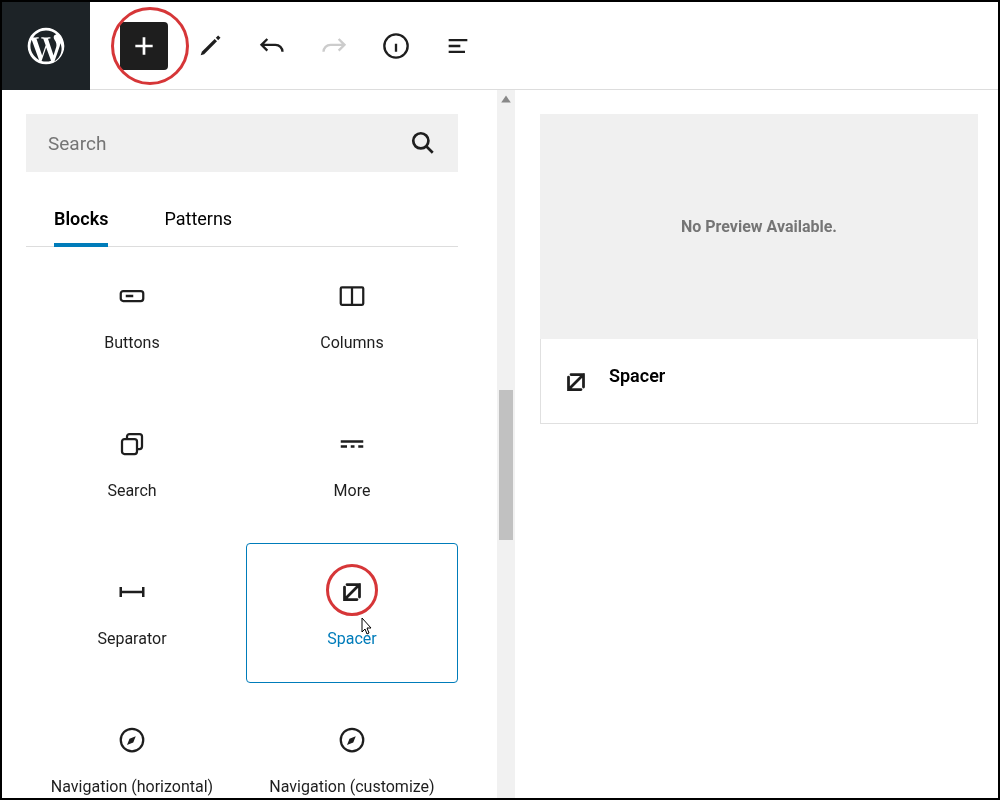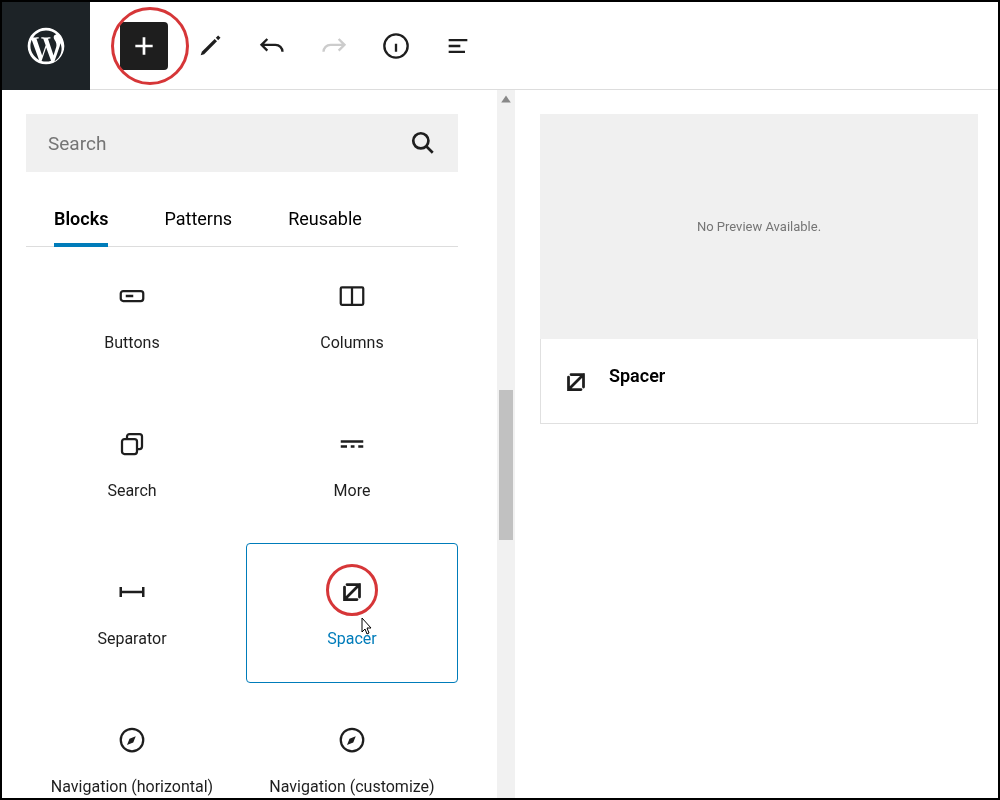--- a/index.html
+++ b/index.html
@@ -28,21 +28,21 @@
 .block.sel .blabel { color:#007cba; }
 .bicon { width:30px; height:30px; margin-bottom:22px; display:flex; align-items:center; justify-content:center; }
 .bicon svg { width:30px; height:30px; }
 .blabel { font-size:16px; color:#1e1e1e; text-align:center; line-height:1.3; }
 .ring2 { position:absolute; width:52px; height:52px; border:3px solid #d63638; border-radius:50%; top:20px; pointer-events:none; }
 .cursor { position:absolute; top:72px; left:108px; font-size:20px; pointer-events:none; }
 .scrolltrack { position:absolute; left:495px; top:88px; width:18px; height:calc(100% - 88px); background:#f1f1f1; }
 .scrollthumb { position:absolute; left:2px; top:300px; width:14px; height:150px; background:#c1c1c1; }
 .scrollarrow { position:absolute; left:3px; width:12px; height:12px; }
 .preview { flex:1; padding:24px 20px; margin-left:38px; }
-.placeholder { height:225px; background:#f0f0f0; display:flex; align-items:center; justify-content:center; color:#757575; font-size:13px; }
+.placeholder { height:225px; background:#f0f0f0; display:flex; align-items:center; justify-content:center; color:#757575; font-size:16px;font-weight:bold; }
 .desc-card { border:1px solid #e0e0e0; padding:26px 20px; display:flex; gap:18px; border-top:none; }
 .desc-icon { width:30px; height:30px; flex-shrink:0; margin-top:2px; }
 .desc-title { font-weight:600; font-size:18px; margin-bottom:10px; }
 .desc-text { font-size:18px; color:#333; line-height:1.5; }
 </style>
 </head>
 <body>
 
 <div class="toolbar">
   <div class="wp-logo">
@@ -92,21 +92,20 @@
     <div class="search-box">
       <input class="search-input" placeholder="Search" style="">
       <svg class="search-ic" viewBox="0 0 24 24">
           <circle cx="10" cy="10" r="7" stroke="#1e1e1e" stroke-width="2.5" fill="none"></circle>
           <path d="M15 15l6 6" stroke="#1e1e1e" stroke-width="2.5"></path>
         </svg>
     </div>
     <div class="tabs">
       <div class="tab active">Blocks</div>
       <div class="tab">Patterns</div>
-      <div class="tab">Reusable</div>
     </div>
     <div class="grid">
 
       <div class="block">
         <div class="bicon">
             <svg viewBox="0 0 24 24">
               <rect x="3" y="8" width="18" height="8" rx="2" stroke="#1e1e1e" stroke-width="1.8" fill="none"></rect>
               <rect x="7" y="11" width="6" height="2" fill="#1e1e1e"></rect>
             </svg>
           </div>

